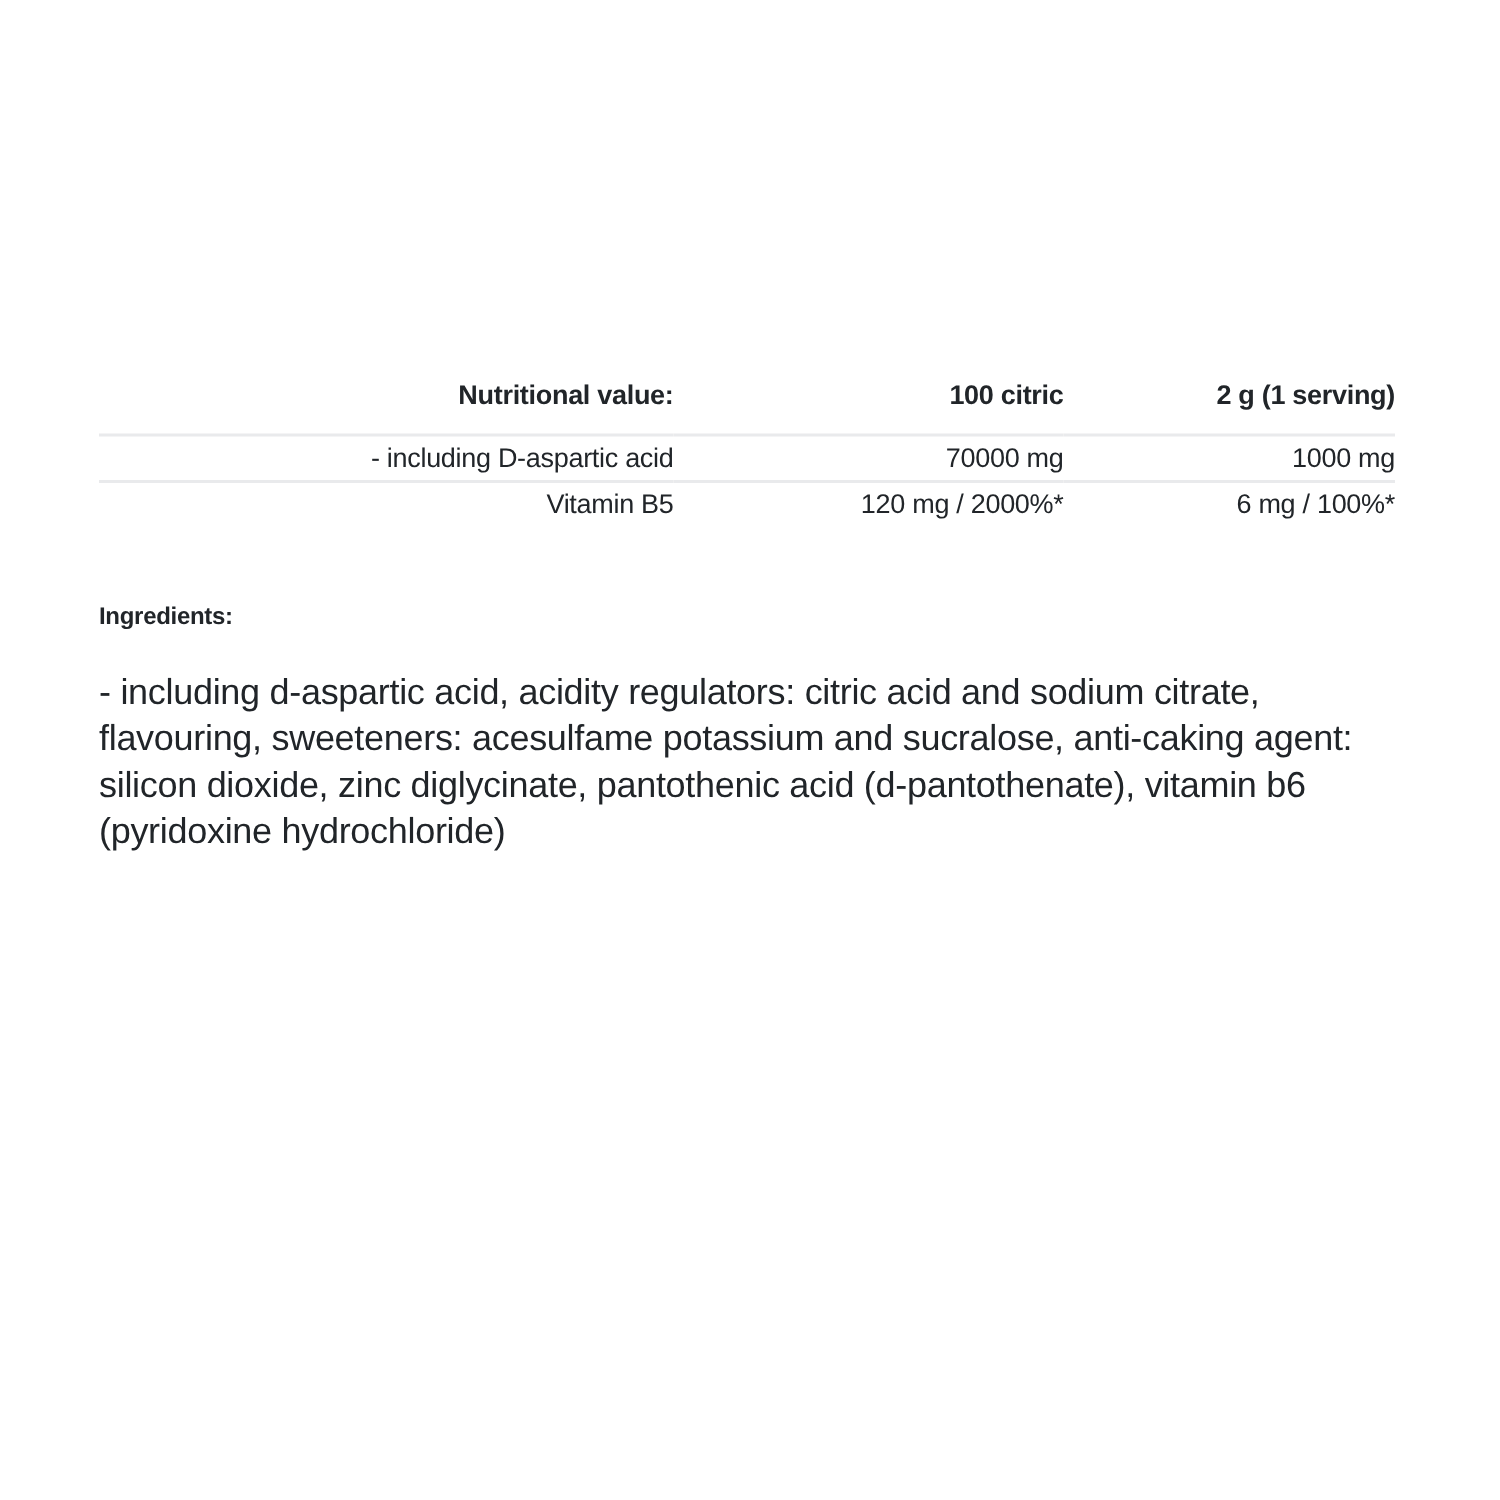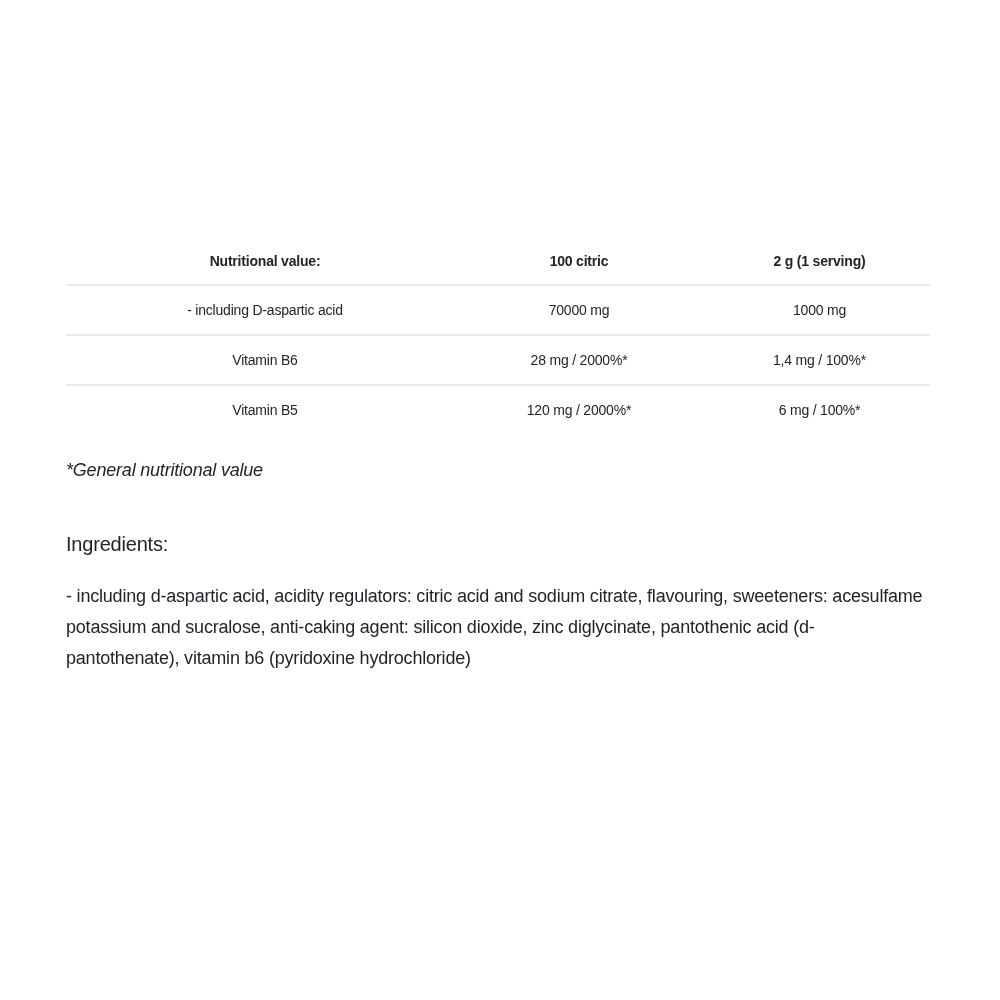--- a/index.html
+++ b/index.html
@@ -20,55 +20,55 @@
   table.nutri-table {
     width: 100%;
     border-collapse: collapse;
     table-layout: fixed;
   }
   table.nutri-table col.c1 { width: 383px; }
   table.nutri-table col.c2 { width: 260px; }
   table.nutri-table col.c3 { width: 221px; }
   table.nutri-table th,
   table.nutri-table td {
-    text-align: center;
-    font-size: 14px;
+    text-align: right;
+    font-size: 18px;
     vertical-align: middle;
   }
   table.nutri-table thead th {
     font-weight: bold;
     padding: 13px 0 15px 0;
   }
   table.nutri-table tbody td {
     font-weight: normal;
-    padding: 16px 0;
+    padding: 4px 0;
   }
   table.nutri-table th:first-child,
   table.nutri-table td:first-child {
     padding-left: 15px;
   }
   table.nutri-table thead tr,
   table.nutri-table tbody tr:not(:last-child) {
     border-bottom: 2px solid #e9eaec;
   }
   .footnote {
     margin-top: 26px;
     font-size: 18px;
     font-style: italic;
     color: #212529;
   }
   .ingredients-heading {
     margin-top: 52px;
-    font-size: 20px;
-    font-weight: normal;
+    font-size: 16px;
+    font-weight: bold;
   }
   .ingredients-text {
     margin-top: 25px;
     width: 860px;
-    font-size: 18px;
+    font-size: 24px;
     line-height: 31px;
     color: #212529;
   }
 </style>
 </head>
 <body>
 
 <div class="content">
 
   <table class="nutri-table">
@@ -84,31 +84,25 @@
         <th>2 g (1 serving)</th>
       </tr>
     </thead>
     <tbody>
       <tr>
         <td>- including D-aspartic acid</td>
         <td>70000 mg</td>
         <td>1000 mg</td>
       </tr>
       <tr>
-        <td>Vitamin B6</td>
-        <td>28 mg / 2000%*</td>
-        <td>1,4 mg / 100%*</td>
-      </tr>
-      <tr>
         <td>Vitamin B5</td>
         <td>120 mg / 2000%*</td>
         <td>6 mg / 100%*</td>
       </tr>
     </tbody>
   </table>
 
-  <div class="footnote">*General nutritional value</div>
 
   <div class="ingredients-heading">Ingredients:</div>
 
   <div class="ingredients-text">- including d-aspartic acid, acidity regulators: citric acid and sodium citrate, flavouring, sweeteners: acesulfame potassium and sucralose, anti-caking agent: silicon dioxide, zinc diglycinate, pantothenic acid (d-pantothenate), vitamin b6 (pyridoxine hydrochloride)</div>
 
 </div>
 
 </body></html>

